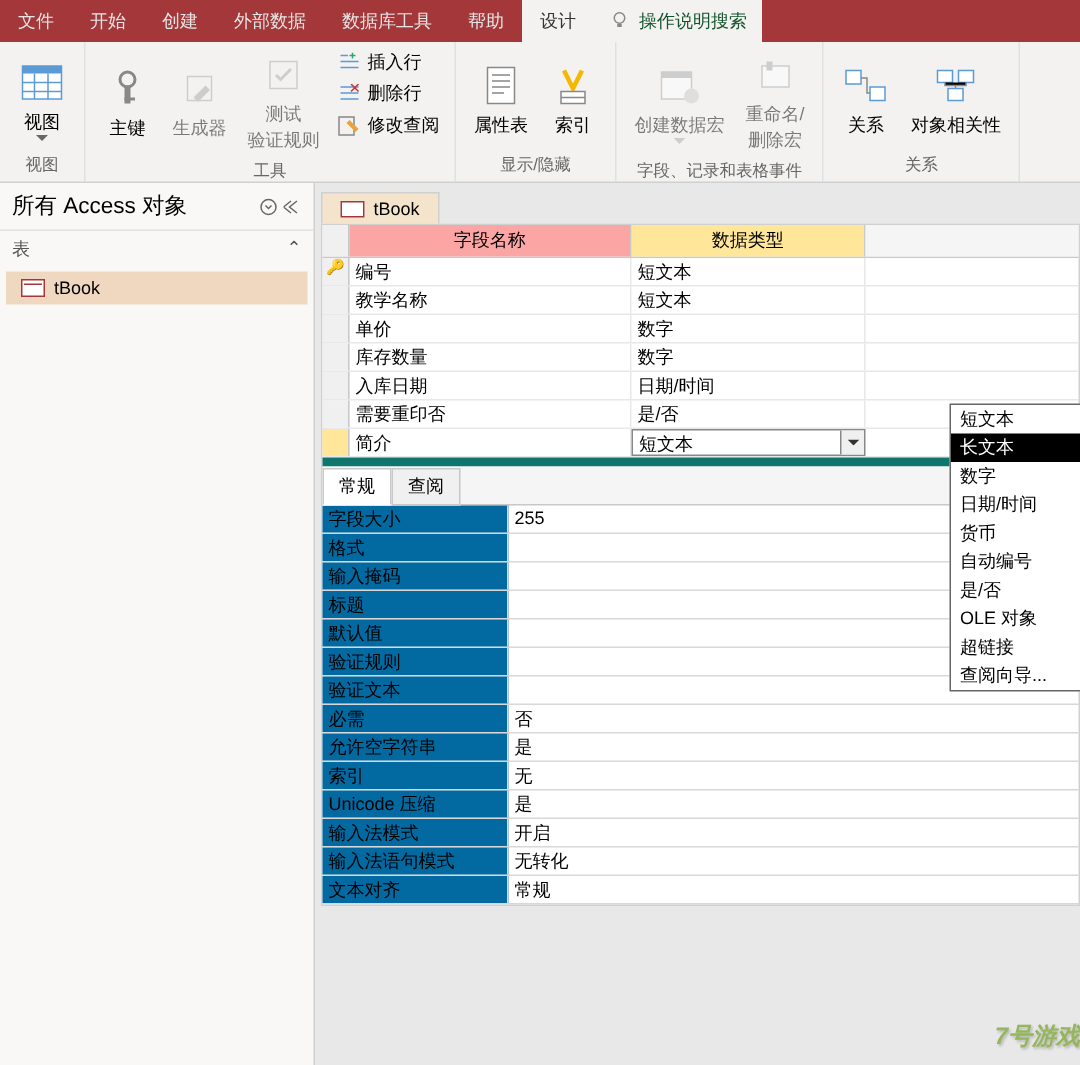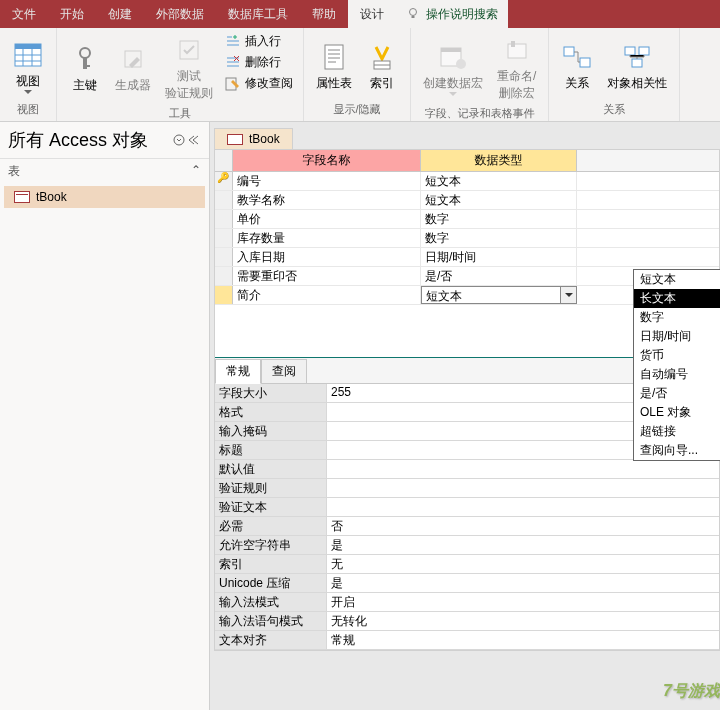--- a/index.html
+++ b/index.html
@@ -16,21 +16,21 @@
 .bigbtn{display:flex;flex-direction:column;align-items:center;justify-content:center;padding:2px 6px;cursor:pointer;min-width:42px}
 .bigbtn.disabled{opacity:.5;cursor:default}
 .bigbtn .icn{width:32px;height:32px;display:flex;align-items:center;justify-content:center}
 .bigbtn .lbl{text-align:center;margin-top:2px;white-space:nowrap}
 .smallcol{display:flex;flex-direction:column;justify-content:flex-start;gap:2px}
 .smallbtn{display:flex;align-items:center;gap:4px;padding:1px 4px;cursor:pointer;white-space:nowrap}
 .smallbtn .icn{width:16px;height:16px;display:flex;align-items:center;justify-content:center}
 .main{display:flex;height:588px}
 .nav{width:210px;border-right:1px solid #d0d0d0;background:#f9f8f7}
 .nav-hdr{display:flex;align-items:center;justify-content:space-between;padding:6px 8px;border-bottom:1px solid #e0e0e0}
-.nav-hdr .ttl{font-size:18px}
+.nav-hdr .ttl{font-size:15px}
 .nav-sec{padding:4px 8px;color:#555}
 .nav-item{display:flex;align-items:center;gap:6px;padding:4px 10px;background:#f0d7bf;margin:2px 4px}
 .nav-item .icn{width:16px;height:12px;border:1px solid #a4373a;background:#fff;display:inline-block;position:relative}
 .nav-item .icn::before{content:"";position:absolute;top:2px;left:1px;right:1px;height:1px;background:#a4373a}
 .workspace{flex:1;background:#e8e8e8;padding:6px 0 0 4px;position:relative}
 .tab{display:inline-flex;align-items:center;gap:6px;background:#f5e4cc;border:1px solid #d0d0d0;border-bottom:none;padding:3px 12px}
 .tab .icn{width:16px;height:11px;border:1px solid #a4373a;background:#fff}
 .design-area{background:#fff;border:1px solid #d0d0d0}
 .grid-hdr{display:flex;border-bottom:1px solid #c8c8c8}
 .grid-hdr .sel{width:18px;background:#f0f0f0;border-right:1px solid #c8c8c8}
@@ -40,28 +40,28 @@
 .grid-row{display:flex;border-bottom:1px solid #e8e8e8;height:19px}
 .grid-row .sel{width:18px;background:#f0f0f0;border-right:1px solid #c8c8c8;text-align:center;font-size:10px;color:#666}
 .grid-row.active .sel{background:#ffe699}
 .grid-row .c1{flex:0 0 188px;border-right:1px solid #e8e8e8;padding:1px 4px}
 .grid-row .c2{flex:0 0 156px;border-right:1px solid #e8e8e8;padding:1px 4px;position:relative}
 .grid-row.active .c2{border:1px solid #888}
 .dd-btn{position:absolute;right:0;top:0;width:16px;height:100%;border-left:1px solid #888;background:#f0f0f0;display:flex;align-items:center;justify-content:center}
 .dropdown{position:absolute;left:423px;top:147px;width:166px;background:#fff;border:1px solid #666;z-index:10}
 .dropdown .opt{padding:1px 6px;cursor:pointer}
 .dropdown .opt.hl{background:#000;color:#fff}
-.props{margin-top:52px;border-top:1px solid #0f766e}
+.props{border-top:6px solid #0f766e}
 .prop-tabs{display:flex;background:#f5f5f5}
 .ptab{padding:3px 10px;border:1px solid #c8c8c8;background:#fff;cursor:pointer;position:relative;top:1px}
 .ptab:first-child{border-bottom-color:#fff;z-index:1}
 .ptab:nth-child(2){background:#f0f0f0}
 .prop-grid{border-top:1px solid #c8c8c8}
 .prow{display:flex;border-bottom:1px solid #d8d8d8;height:19px}
-.prow .pk{width:112px;border-right:1px solid #d8d8d8;padding:1px 4px;background:#e5e5e5}
+.prow .pk{width:124px;border-right:1px solid #d8d8d8;padding:1px 4px;background:#0369a1}
 .prow .pv{flex:1;padding:1px 4px}
 .wm{position:absolute;right:0;bottom:8px;opacity:.75;font-weight:bold;font-style:italic;color:#7aa62f;font-size:16px;pointer-events:none;text-shadow:1px 1px 2px rgba(0,0,0,.3)}
 </style>
 </head>
 <body>
 
 <div class="ribbon-tabs">
   <div class="rtab">文件</div>
   <div class="rtab">开始</div>
   <div class="rtab">创建</div>

